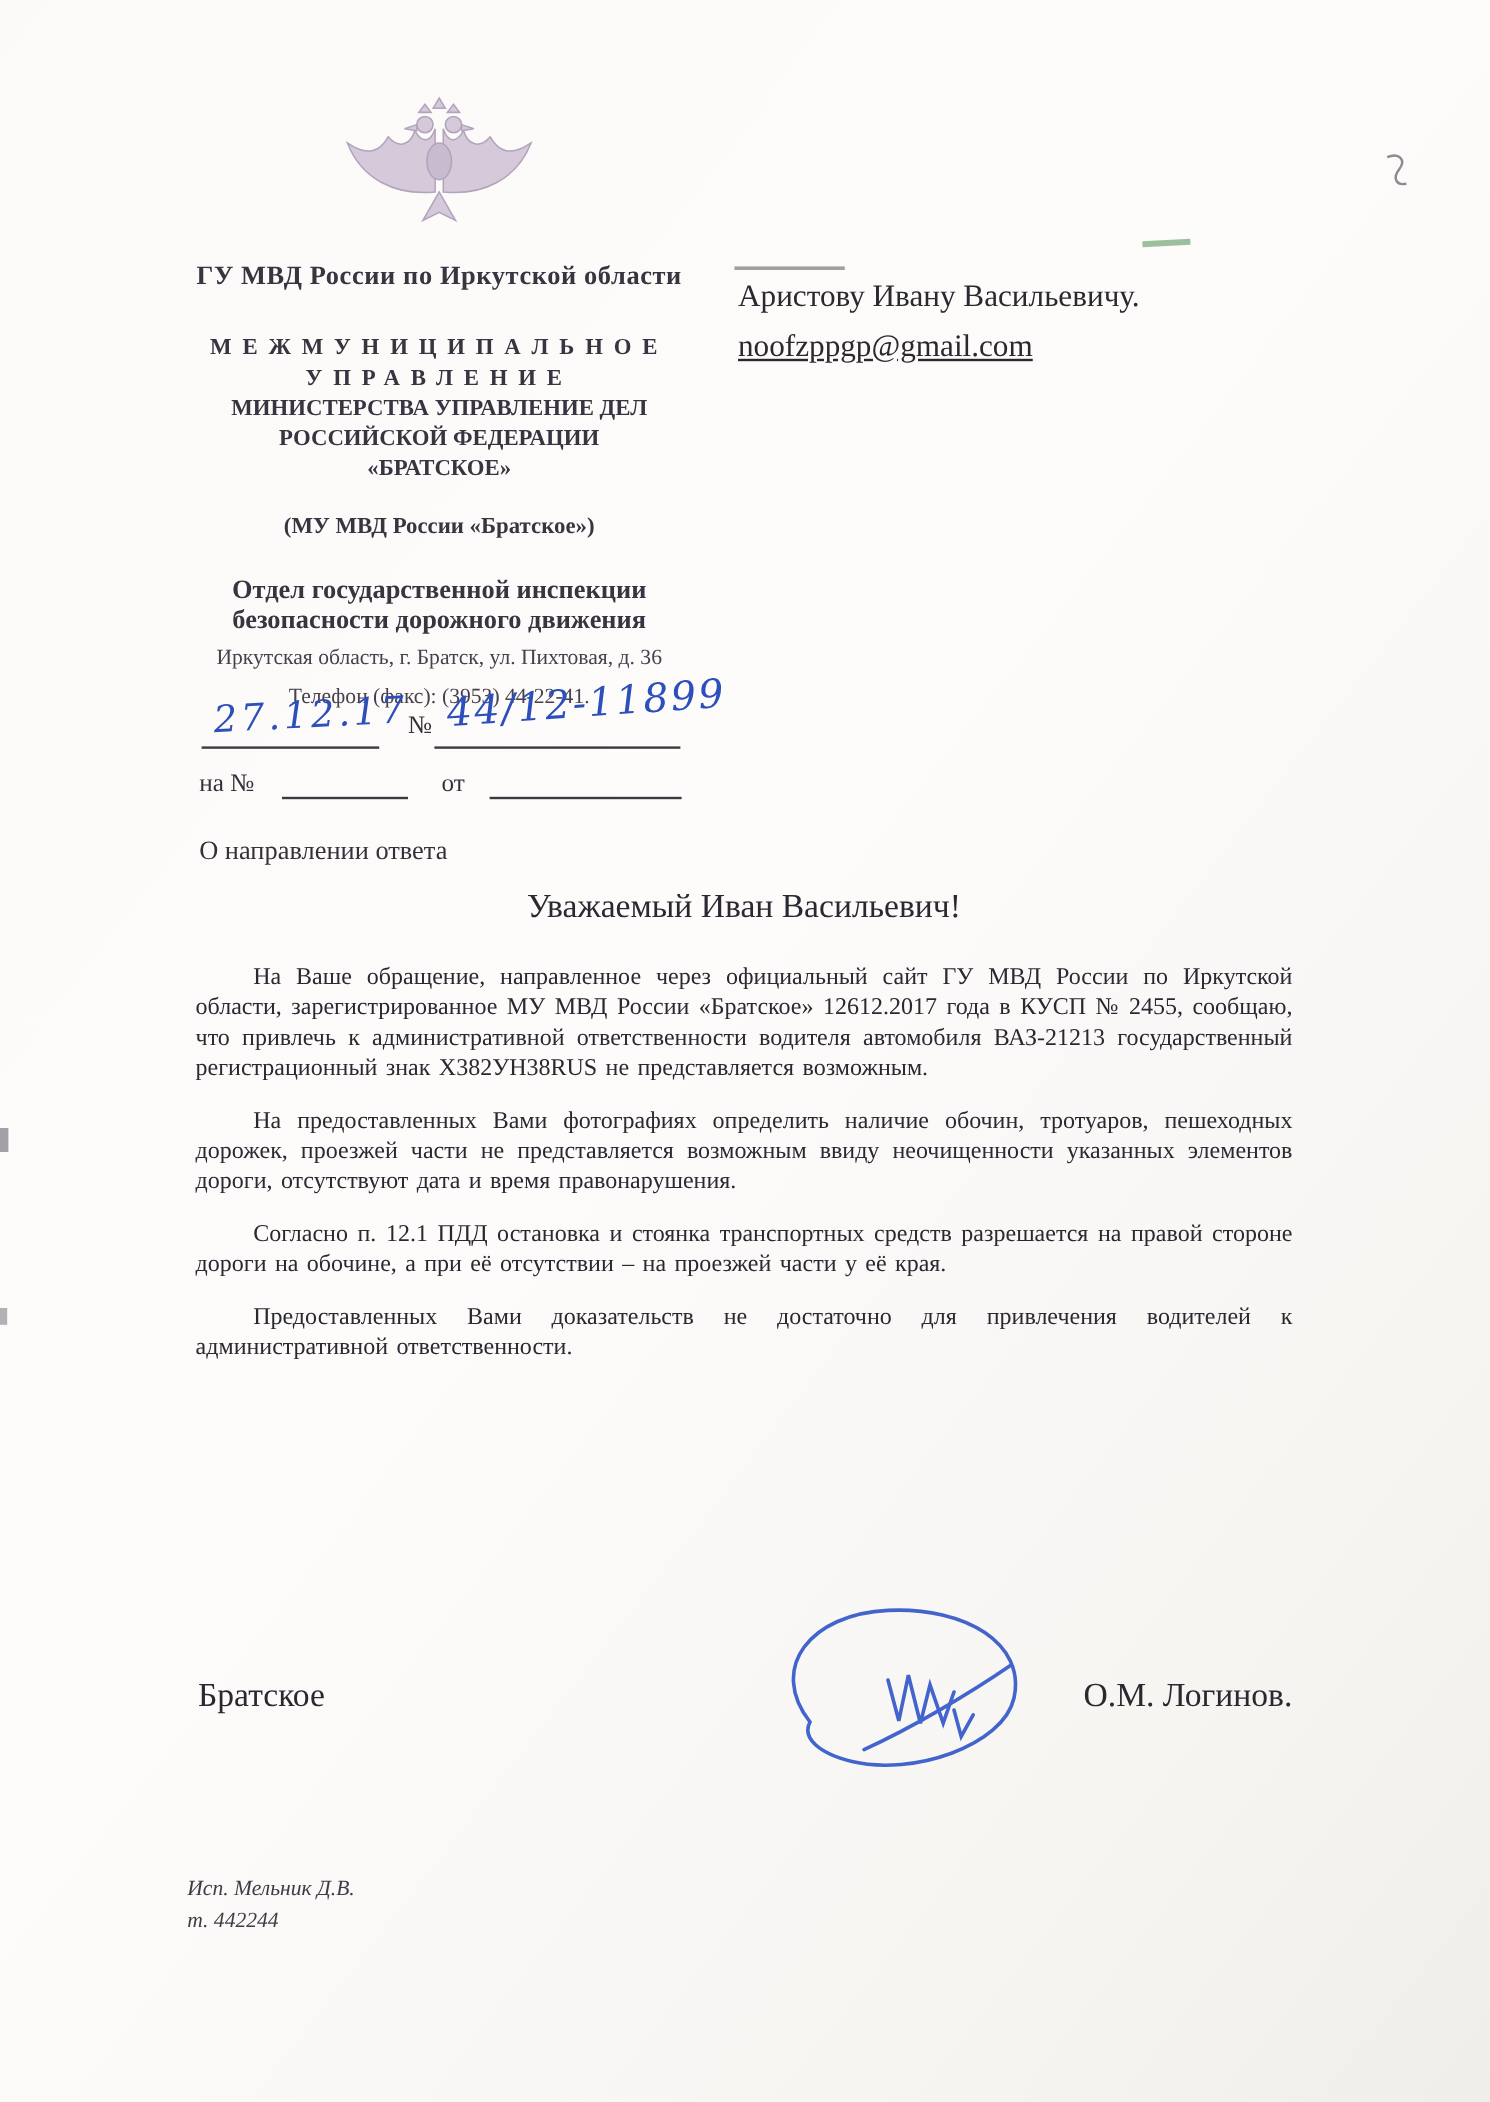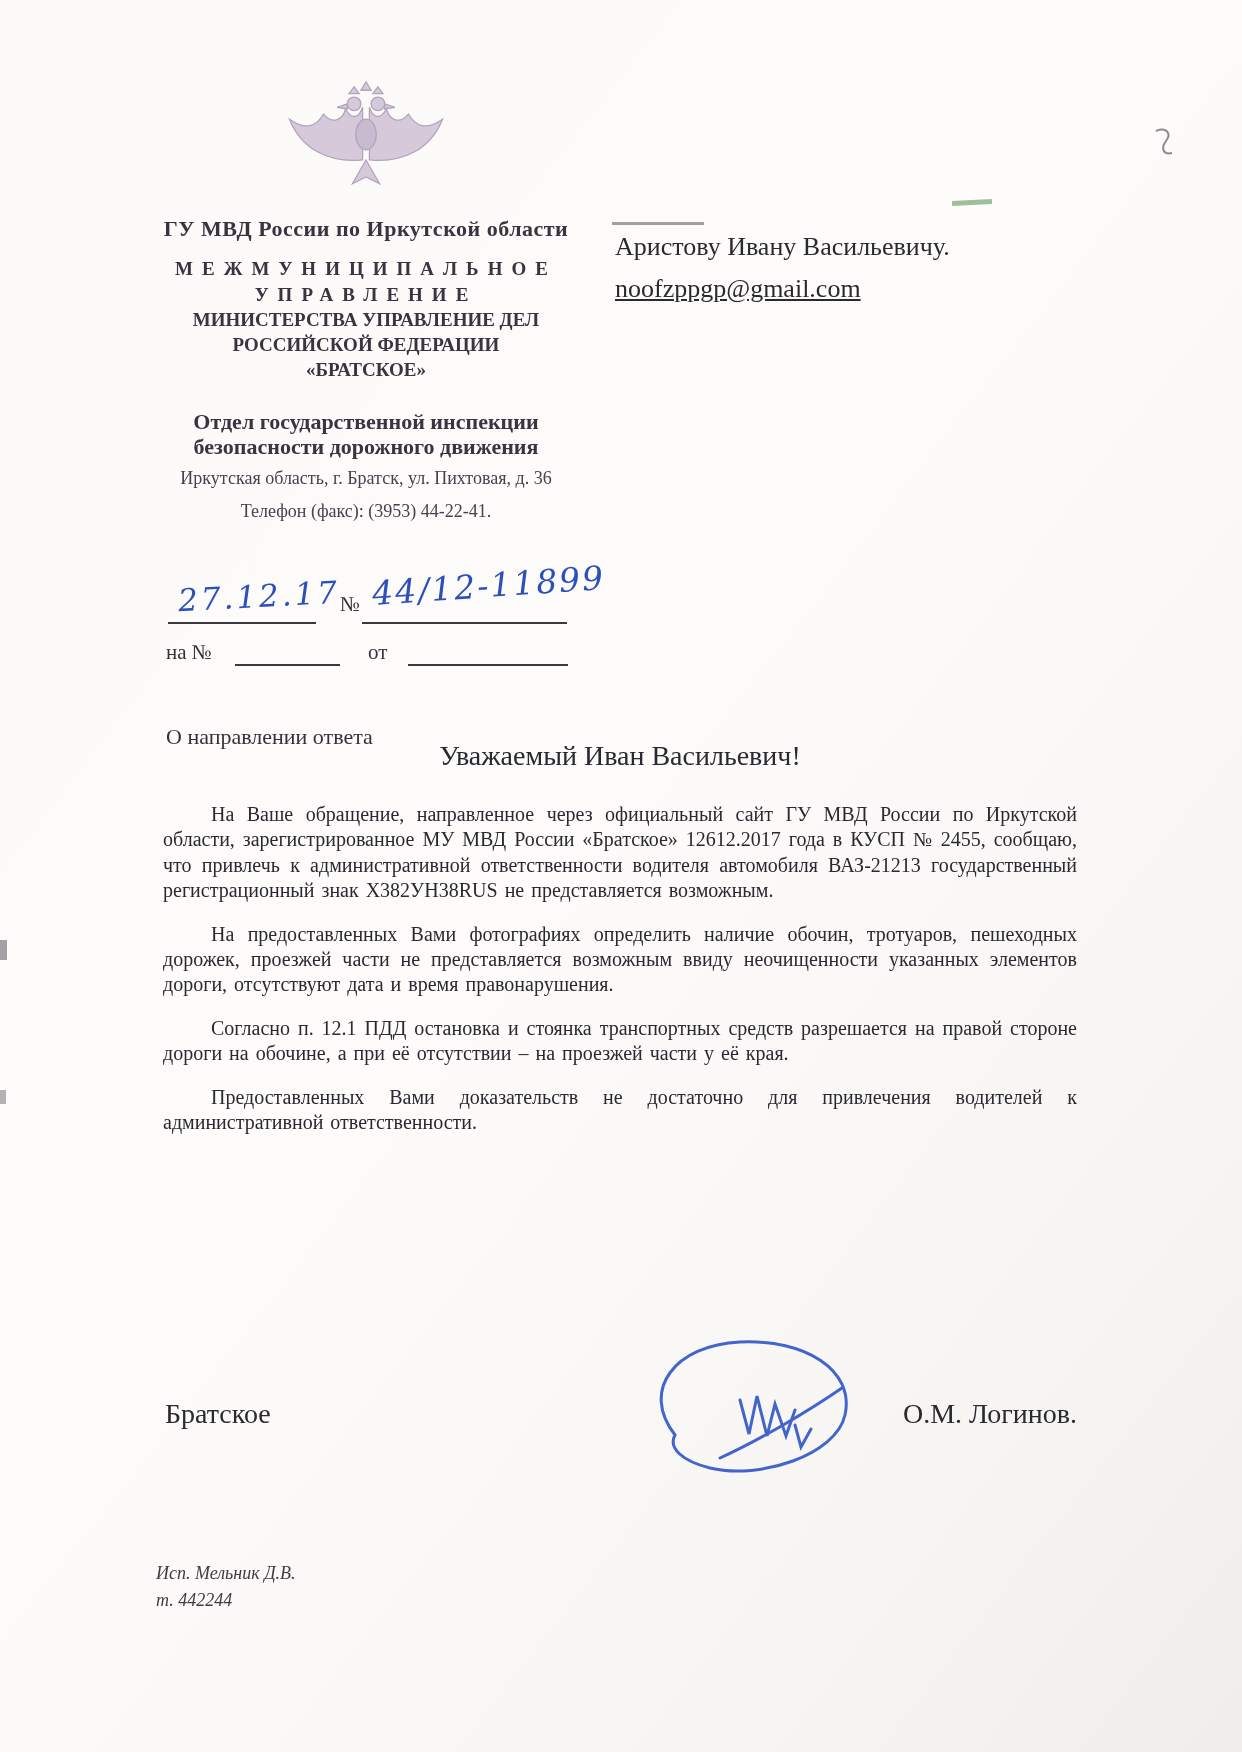--- a/index.html
+++ b/index.html
@@ -13,42 +13,42 @@
     position:relative;width:1242px;height:1752px;overflow:hidden;
     background:linear-gradient(128deg,#fbfaf8 0%,#fdfcfb 45%,#f6f5f2 80%,#efeeea 100%);
   }
   
   .letterhead{
     position:absolute;left:148px;top:78px;width:436px;
     text-align:center;color:#3a3340;
   }
   .emblem{width:170px;height:118px;margin:0 auto 6px auto;opacity:.75;}
   .lh-region{font-weight:bold;font-size:22px;letter-spacing:.5px;margin-top:10px;}
-  .lh-spaced{font-weight:bold;font-size:19px;letter-spacing:9px;margin-top:16px;white-space:nowrap;}
+  .lh-spaced{font-weight:bold;font-size:19px;letter-spacing:9px;margin-top:36px;white-space:nowrap;}
   .lh-spaced2{font-weight:bold;font-size:19px;letter-spacing:9px;margin-top:4px;}
   .lh-line{font-weight:bold;font-size:19px;margin-top:3px;}
   .lh-short{font-weight:bold;font-size:19px;margin-top:26px;}
   .lh-dept{font-weight:bold;font-size:22px;margin-top:28px;line-height:1.15;}
   .lh-addr{font-size:18px;margin-top:8px;color:#46414d;}
   .lh-phone{font-size:18px;margin-top:12px;color:#46414d;}
   
   .hand{
     font-family:"DejaVu Serif", serif;font-style:italic;
     color:#2d4fbb;
   }
   .date-hand{position:absolute;left:178px;top:578px;font-size:31px;transform:rotate(-3deg);letter-spacing:3px;}
   .date-line{position:absolute;left:168px;top:622px;width:148px;border-bottom:2px solid #3c3a40;}
   .num-sign{position:absolute;left:340px;top:592px;font-size:21px;color:#34313a;}
   .num-hand{position:absolute;left:372px;top:566px;font-size:33px;transform:rotate(-4deg);letter-spacing:2px;}
   .num-line{position:absolute;left:362px;top:622px;width:205px;border-bottom:2px solid #3c3a40;}
   .na-label{position:absolute;left:166px;top:640px;font-size:21px;color:#34313a;}
   .na-line{position:absolute;left:235px;top:664px;width:105px;border-bottom:2px solid #3c3a40;}
   .ot-label{position:absolute;left:368px;top:640px;font-size:21px;color:#34313a;}
   .ot-line{position:absolute;left:408px;top:664px;width:160px;border-bottom:2px solid #3c3a40;}
-  .subject{position:absolute;left:166px;top:724px;font-size:22px;color:#34313a;}
+  .subject{position:absolute;left:166px;top:696px;font-size:22px;color:#34313a;}
   
   .recipient{position:absolute;left:615px;top:232px;width:420px;}
   .recipient-name{font-size:26px;color:#2b2930;}
   .recipient-email{font-size:26px;margin-top:12px;color:#2b2930;
     text-decoration:underline;display:inline-block;}
   
   .body-block{position:absolute;left:163px;top:740px;width:914px;}
   .salutation{text-align:center;font-size:28px;margin:0 0 30px 0;color:#2a2830;}
   .body-block p{
     font-size:20px;line-height:1.27;text-align:justify;text-indent:48px;
@@ -94,20 +94,21 @@
 
         <ellipse cx="100" cy="62" rx="12" ry="18" fill="#b8a6c2"></ellipse>
       </g>
     </svg>
     <div class="lh-region">ГУ МВД России по Иркутской области</div>
     <div class="lh-spaced">МЕЖМУНИЦИПАЛЬНОЕ</div>
     <div class="lh-spaced2">УПРАВЛЕНИЕ</div>
     <div class="lh-line">МИНИСТЕРСТВА УПРАВЛЕНИЕ ДЕЛ</div>
     <div class="lh-line">РОССИЙСКОЙ ФЕДЕРАЦИИ</div>
     <div class="lh-line">«БРАТСКОЕ»</div>
+    <div class="lh-short">(МУ МВД России «Братское»)</div>
     <div class="lh-dept">Отдел государственной инспекции</div>
     <div class="lh-dept" style="margin-top:0;">безопасности дорожного движения</div>
     <div class="lh-addr">Иркутская область, г. Братск, ул. Пихтовая, д. 36</div>
     <div class="lh-phone">Телефон (факс): (3953) 44-22-41.</div>
   </div>
 
   <div class="date-hand hand">27.12.17</div>
   <div class="date-line"></div>
   <div class="num-sign">№</div>
   <div class="num-hand hand">44/12-11899</div>

